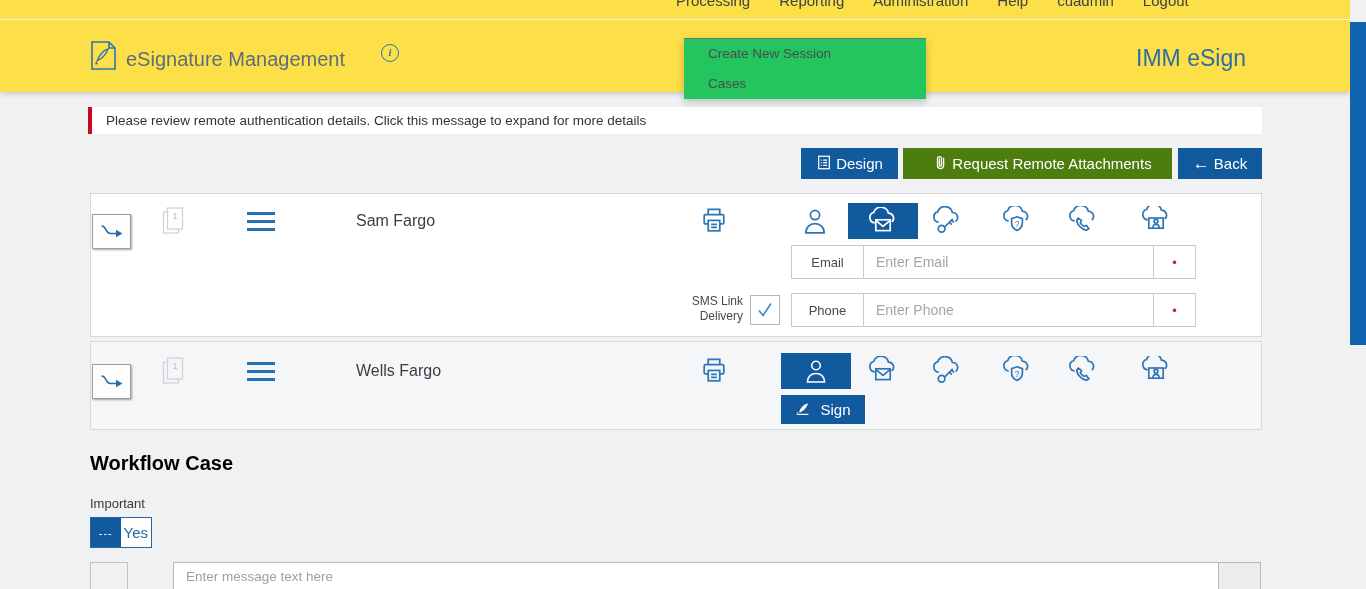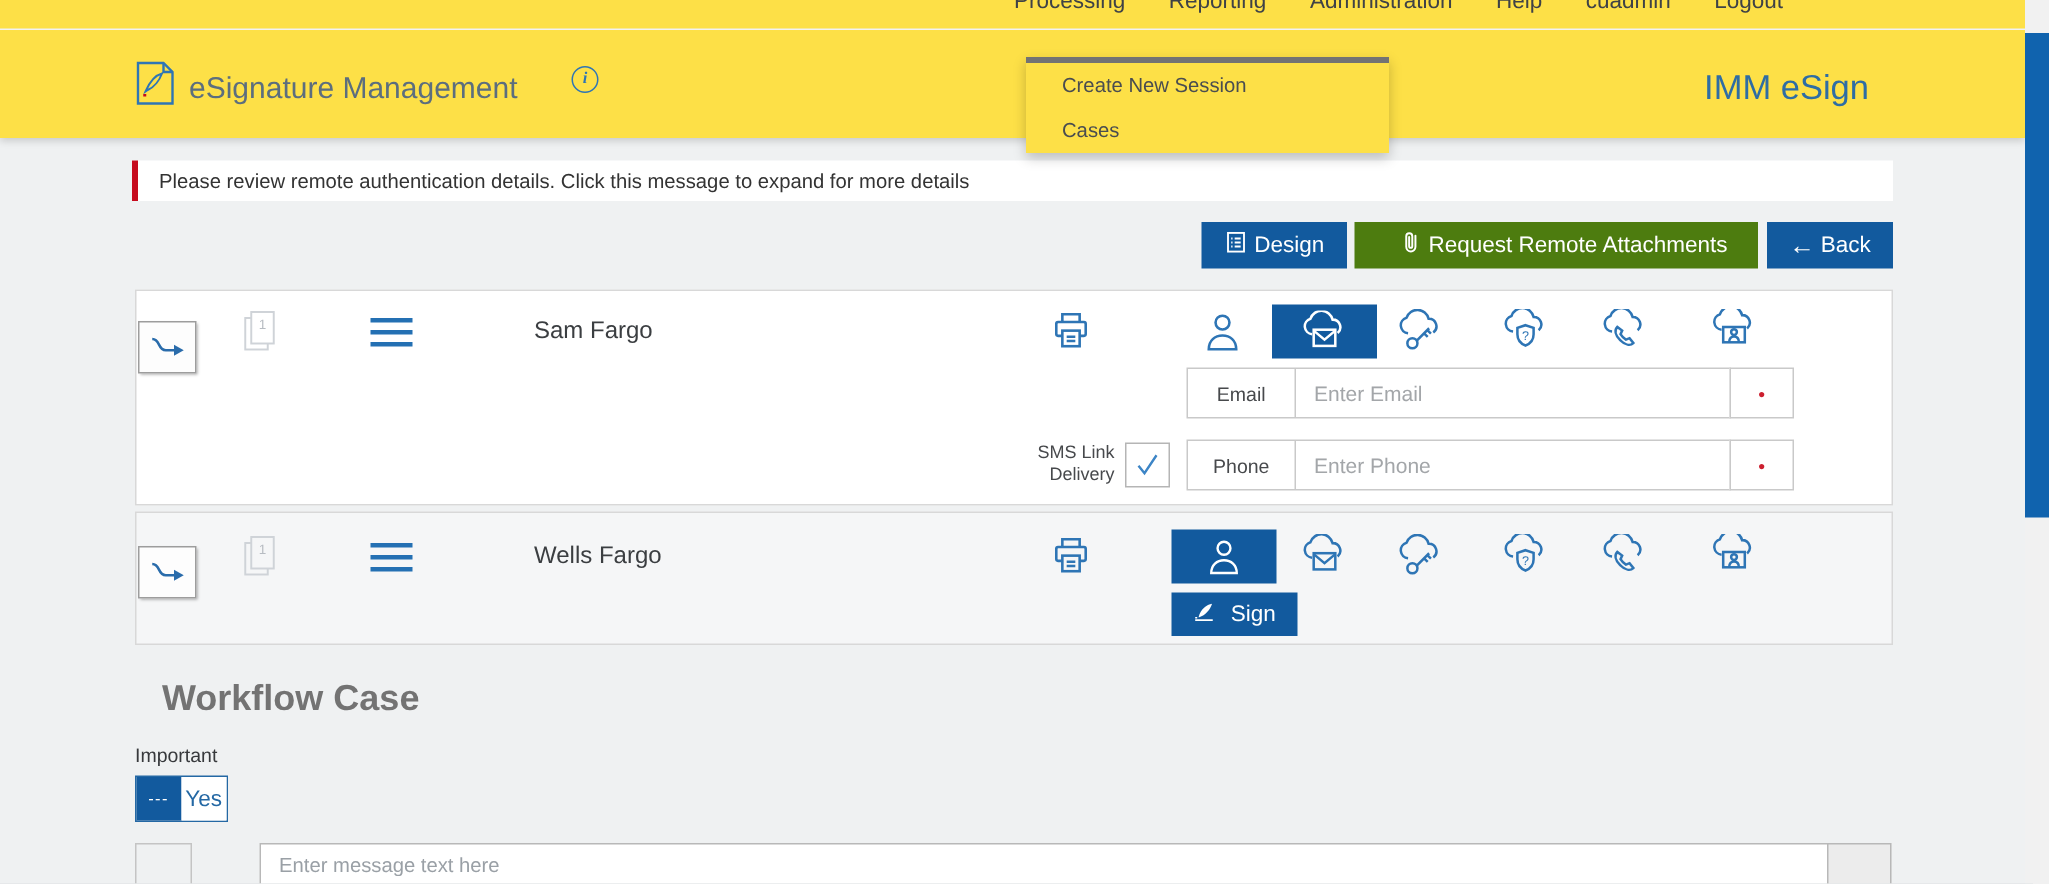--- a/index.html
+++ b/index.html
@@ -13,22 +13,22 @@
   .nav{position:absolute;left:676px;top:-8px;display:flex;gap:29px;
     font-size:15px;color:#3f4246;white-space:nowrap;}
   .nav span{cursor:pointer;}
   .hdr-icon{position:absolute;left:90px;top:40px;}
   .hdr-title{position:absolute;left:126px;top:48px;font-size:20px;color:#5c6e7e;}
   .info-dot{position:absolute;left:381px;top:44px;width:16px;height:16px;border:1px solid #2e75b5;
     border-radius:50%;color:#2e75b5;font:italic bold 11px "Liberation Serif",serif;
     text-align:center;line-height:15px;}
   .brand{position:absolute;right:104px;top:45px;font-size:23px;color:#2e6da4;}
   
-  .menu{left:684px;top:38px;width:242px;background:#fde047;z-index:60;
-    box-shadow:0 3px 8px rgba(0,0,0,.22);border-top:4px solid #737373;}
+  .menu{left:684px;top:38px;width:242px;background:#22c55e;z-index:60;
+    box-shadow:0 3px 8px rgba(0,0,0,.22);border-top:1px solid #737373;}
   .menu div{height:30px;line-height:30px;padding-left:24px;font-size:13.5px;color:#4a4d50;cursor:pointer;}
   
   .alert{left:88px;top:107px;width:1174px;height:27px;background:#fff;border-left:4px solid #c60b1e;
     font-size:13.5px;color:#333;line-height:27px;padding-left:14px;box-sizing:border-box;cursor:pointer;}
   
   .btn{display:flex;align-items:center;justify-content:center;gap:4px;color:#fff;
     font-size:15px;height:31px;cursor:pointer;box-sizing:border-box;}
   .btn-dark{background:#125a9e;}
   .btn-light{background:#4d7c0f;padding-left:11px;}
   
@@ -50,21 +50,21 @@
     font-size:14px;padding:0 12px;color:#333;outline:none;font-family:inherit;}
   .finput::placeholder{color:#a3a6a9;}
   .freq{width:43px;margin-left:-1px;border:1px solid #c9c9c9;background:#fff;color:#cc1f2f;
     display:flex;align-items:center;justify-content:center;font-size:13px;box-sizing:border-box;}
   .smslbl{font-size:12px;color:#47494c;text-align:right;line-height:15px;width:60px;}
   .chk{width:28px;height:28px;border:1px solid #b5b5b5;background:#fff;display:flex;
     align-items:center;justify-content:center;cursor:pointer;}
   .signbtn{background:#125a9e;color:#fff;display:flex;align-items:center;justify-content:center;
     gap:7px;font-size:15px;cursor:pointer;}
   
-  .wfhead{font-size:24px;font-weight:600;color:#737373;margin-left:18px;}
+  .wfhead{font-size:20px;font-weight:600;color:#000000;}
   .implbl{font-size:13px;color:#37393c;}
   .toggle{display:flex;height:31px;border:1px solid #2468a4;box-sizing:border-box;cursor:pointer;}
   .tg-off{width:30px;background:#125a9e;color:#fff;font-size:11px;letter-spacing:1px;
     display:flex;align-items:center;justify-content:center;}
   .tg-on{width:31px;background:#fff;color:#2468a4;font-size:15px;
     display:flex;align-items:center;justify-content:center;}
   .msgbox-l{left:90px;top:562px;width:38px;height:40px;border:1px solid #c4c4c4;box-sizing:border-box;}
   .msginput{left:173px;top:562px;width:1046px;height:40px;border:1px solid #b8b8b8;background:#fff;
     box-sizing:border-box;font-size:13.5px;padding:0 12px 12px 12px;color:#333;outline:none;font-family:inherit;}
   .msginput::placeholder{color:#9aa0a6;}

